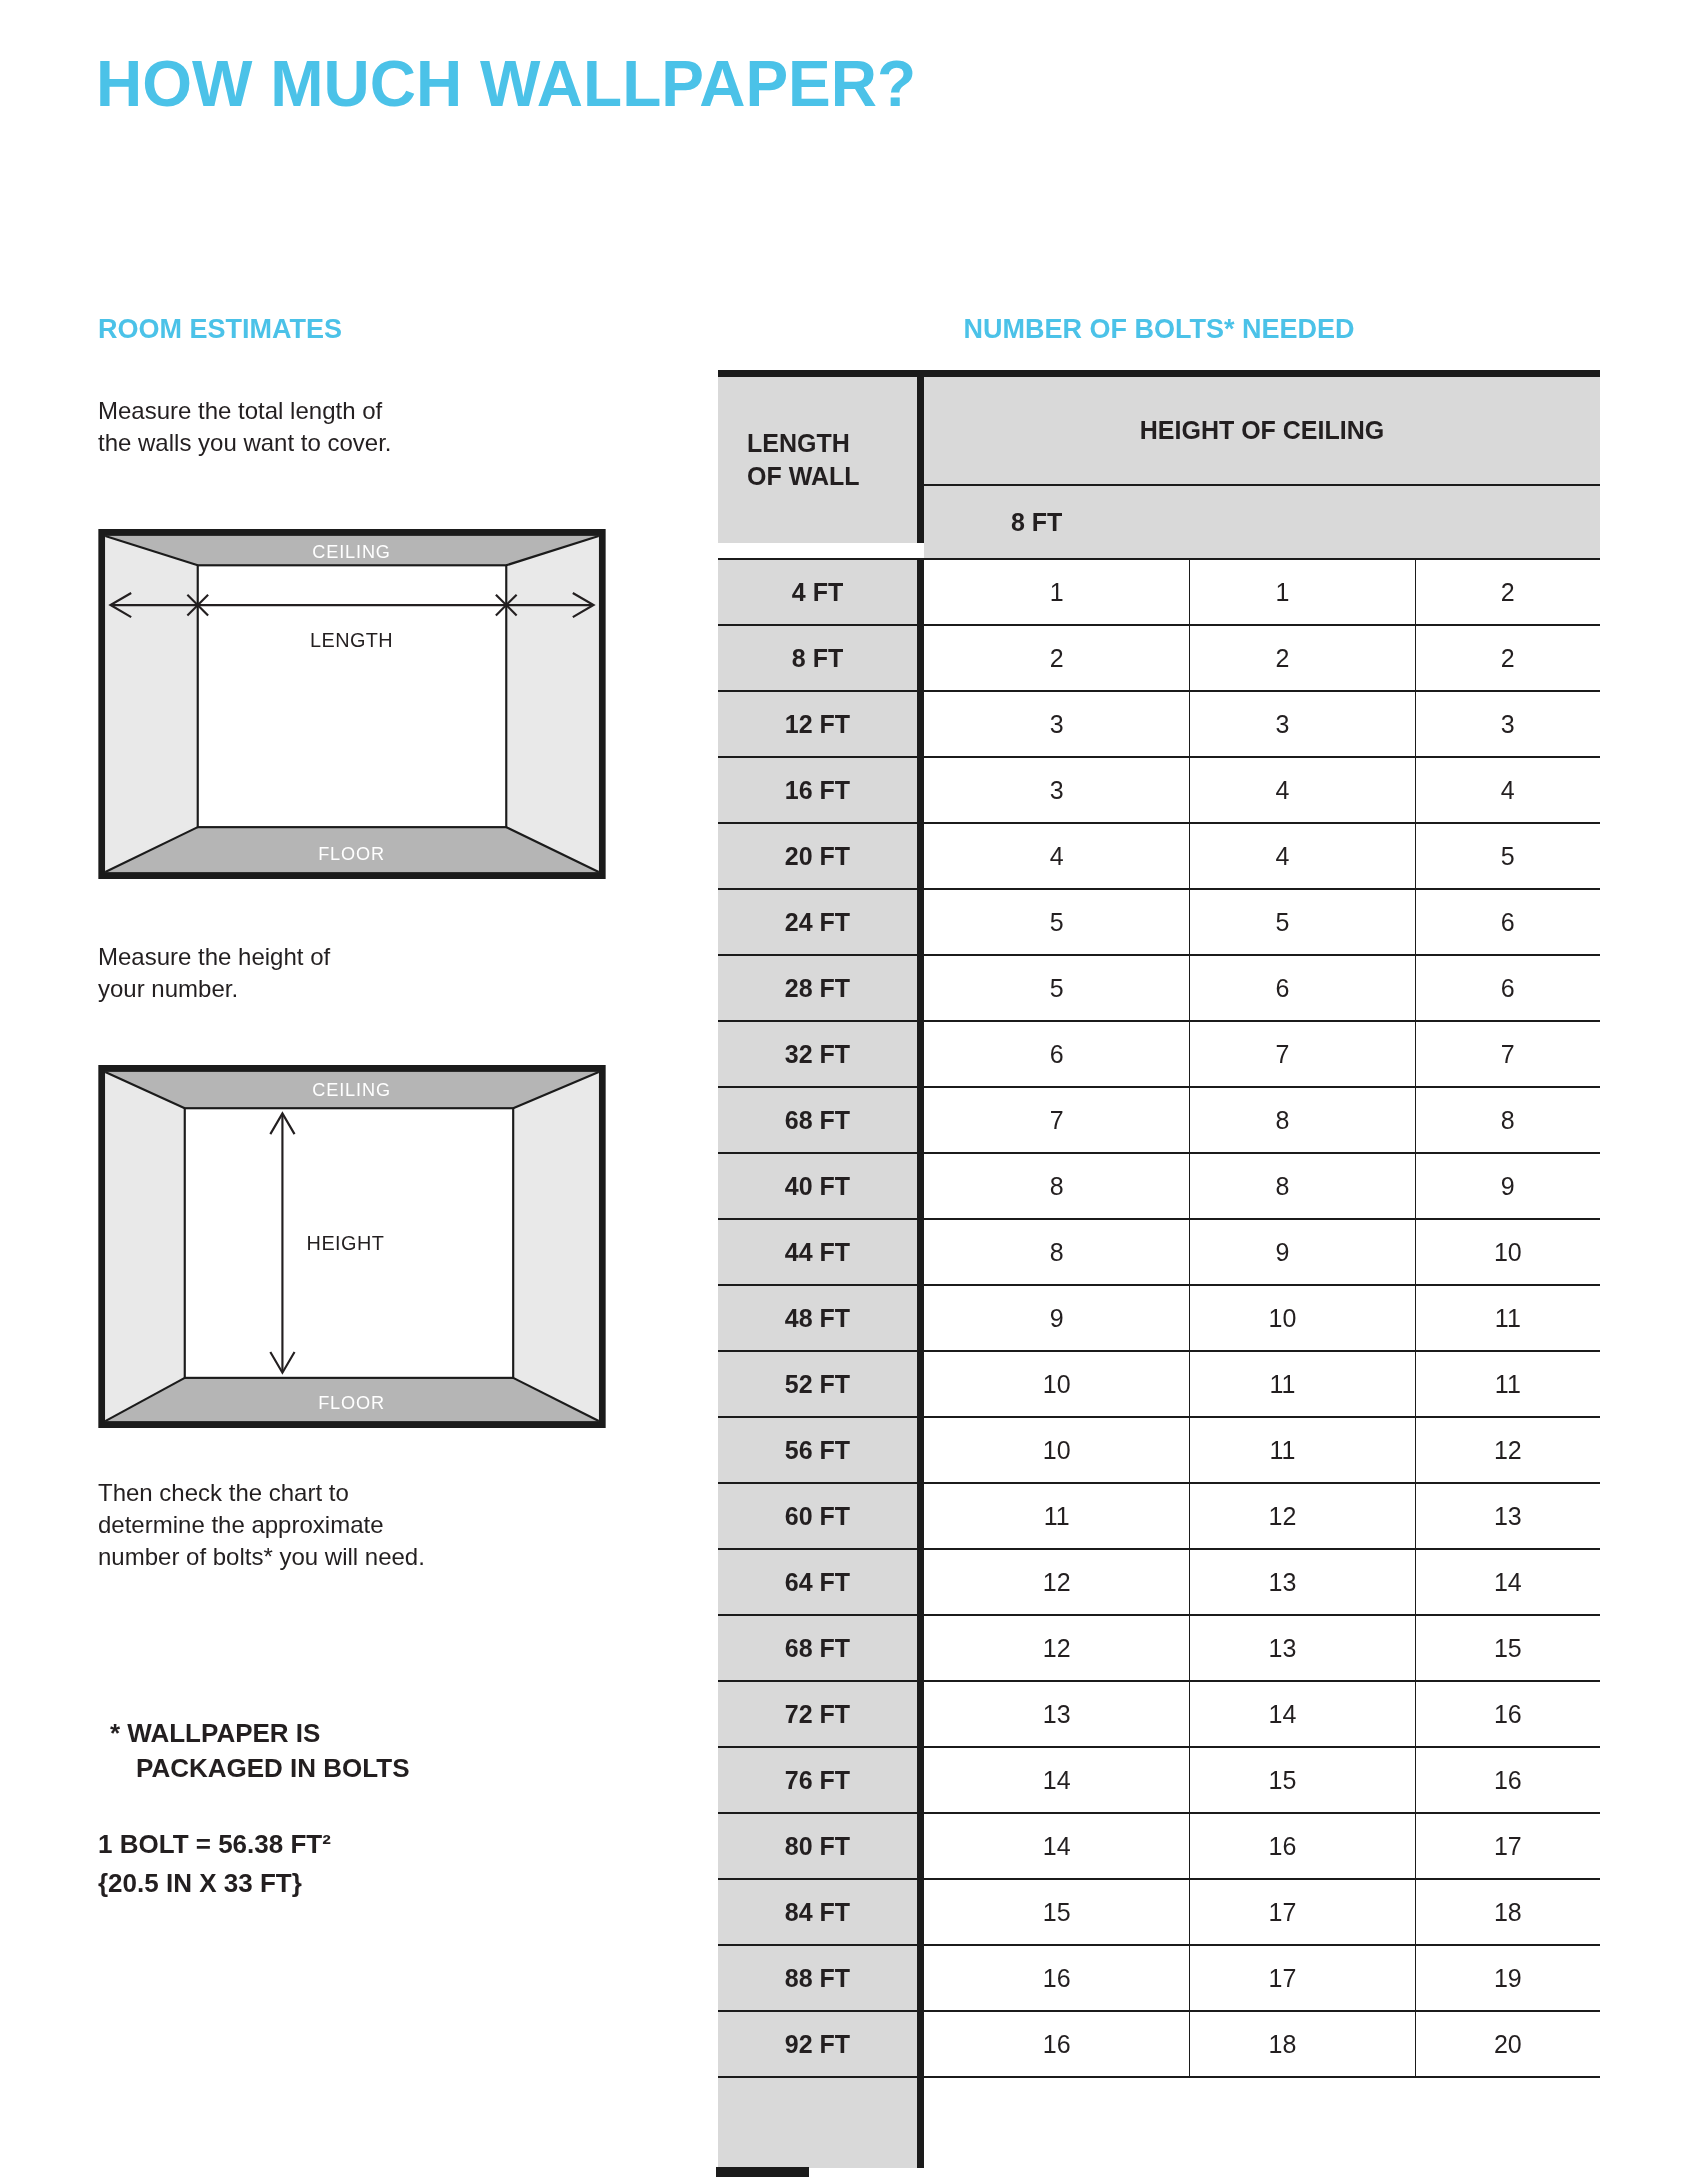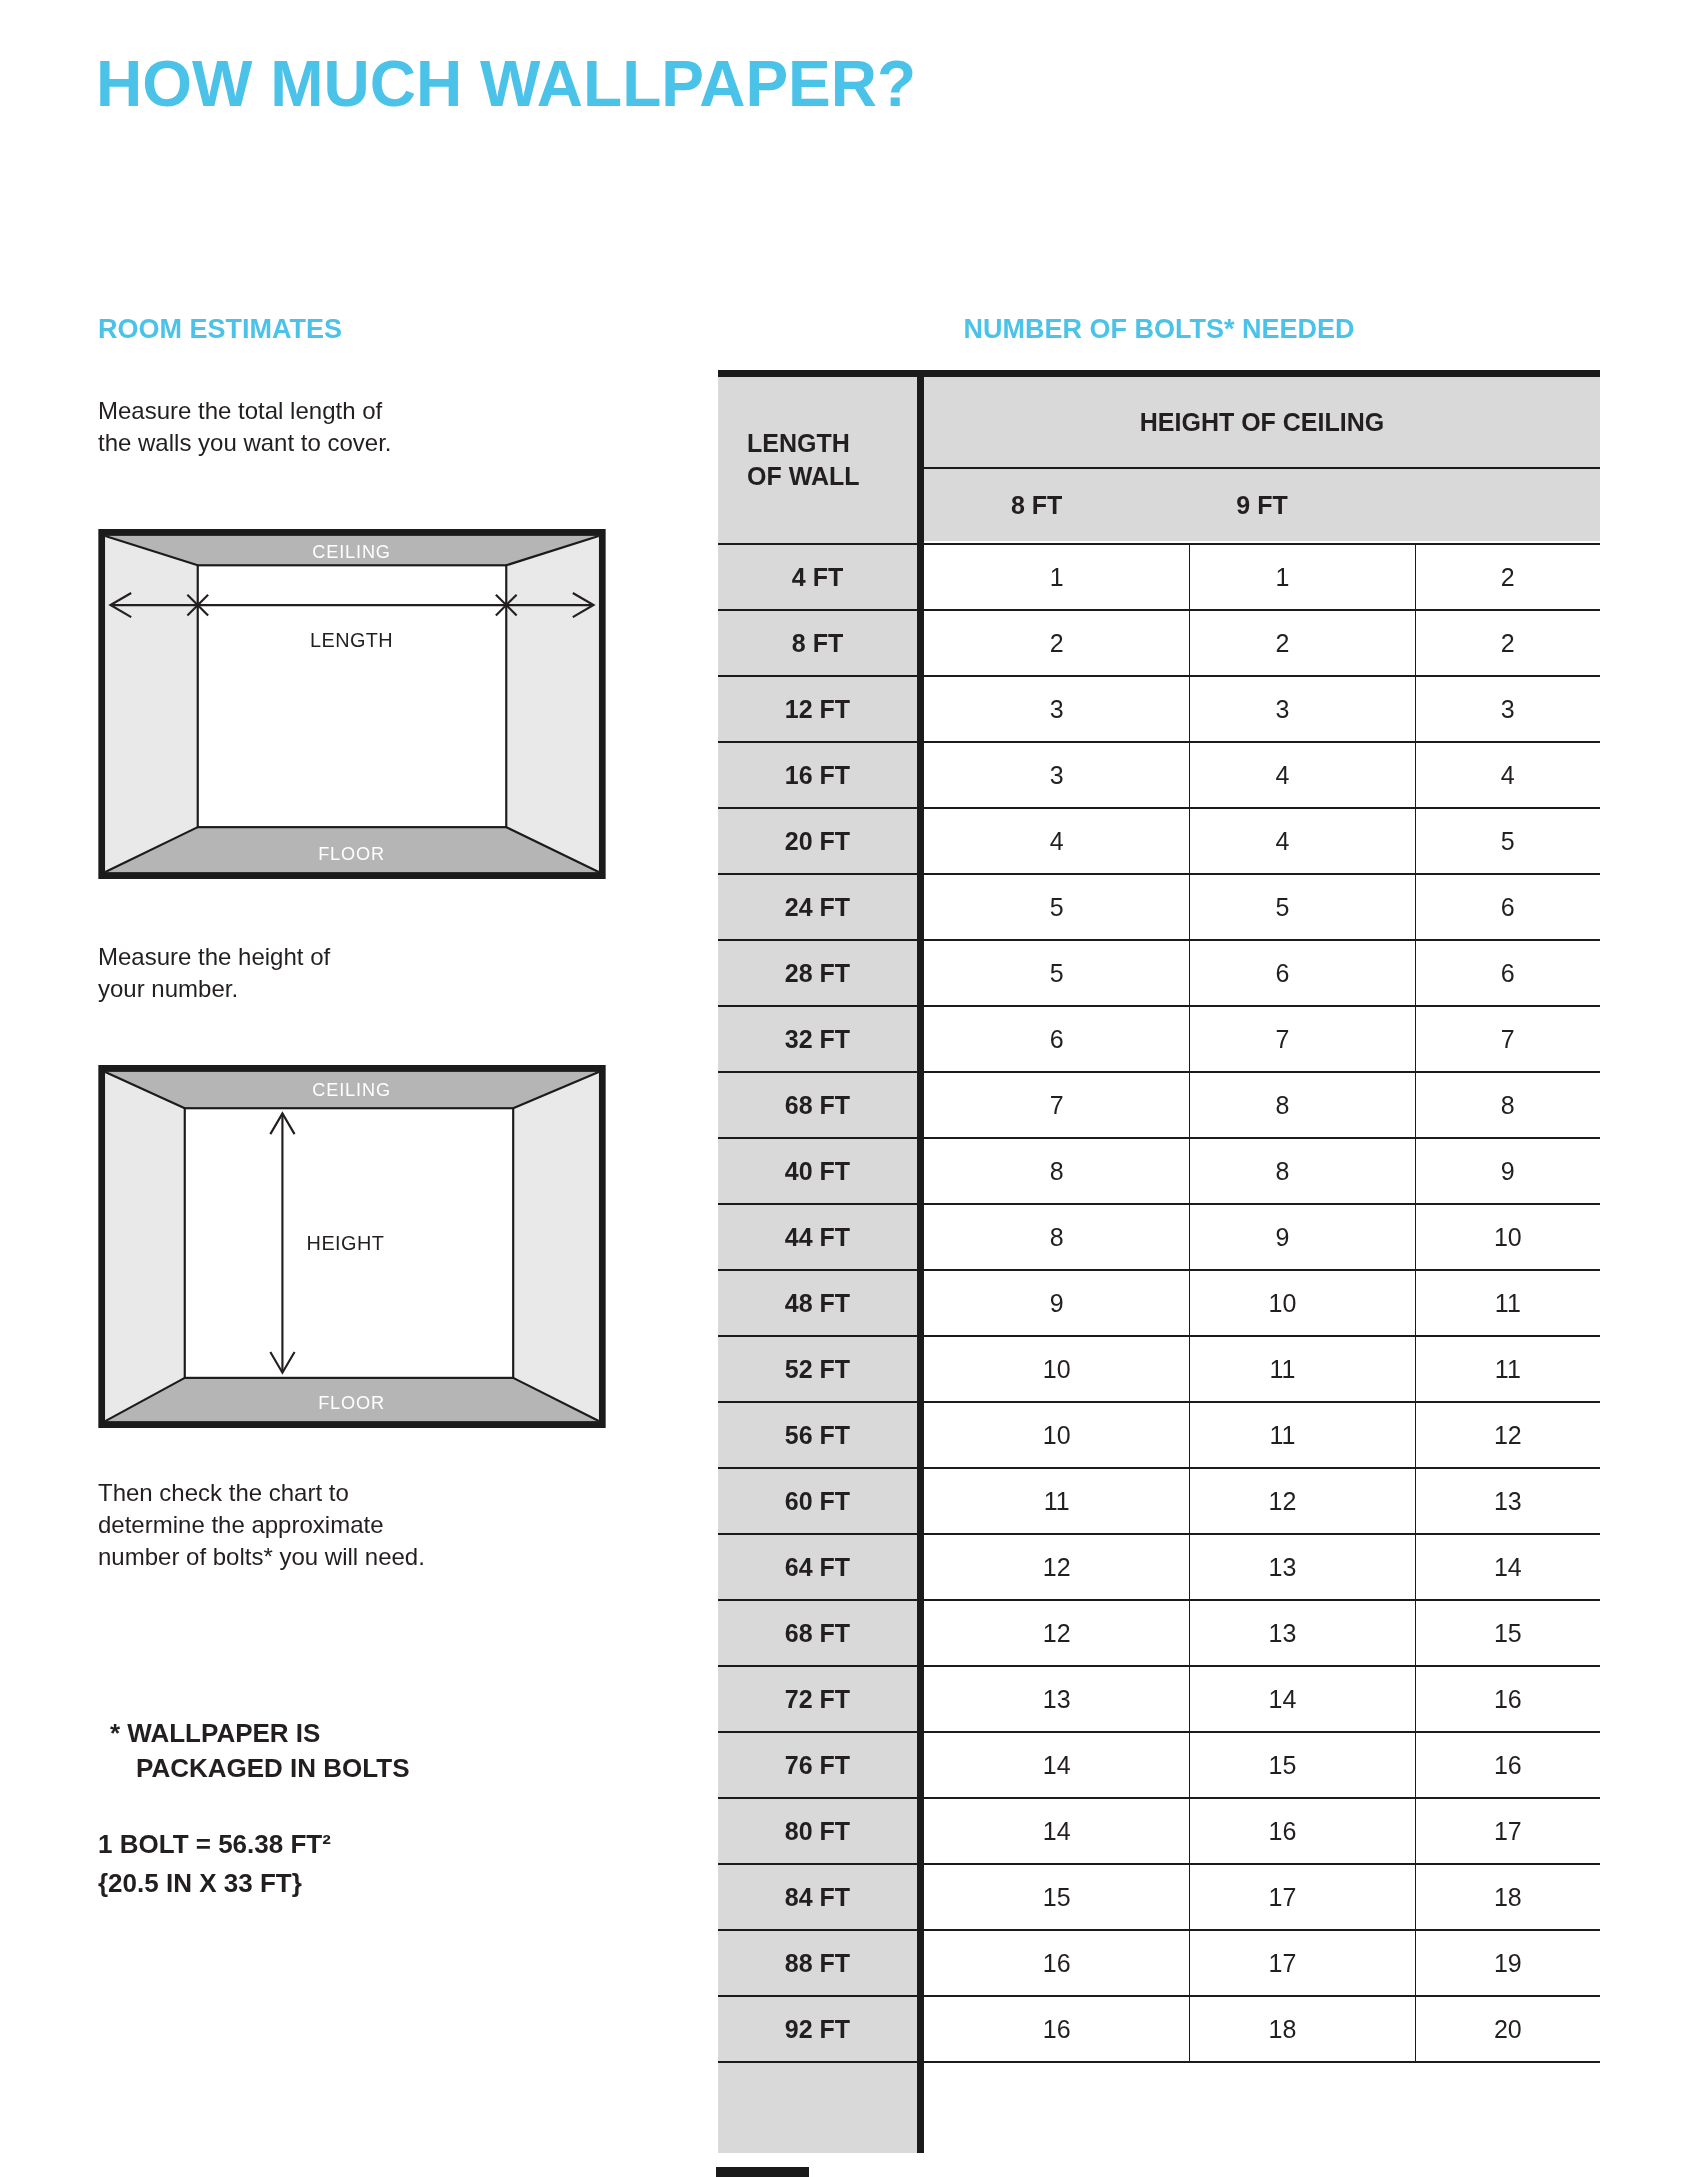--- a/index.html
+++ b/index.html
@@ -64,21 +64,21 @@
   .t-corner {
     background: var(--cell, #d9d9d9);
     border-right: 7px solid #1b1b1b;
     display: flex; align-items: center;
     padding-left: 29px;
     font-weight: 700; line-height: 33px;
     white-space: pre-line;
     height: 166px;
   }
   .t-group {
-    height: 92px;
+    height: 109px;
     background: var(--cell, #d9d9d9);
     border-bottom: 2.6px solid #1b1b1b;
     display: flex; align-items: center; justify-content: center;
     font-weight: 700;
   }
   .t-subrow {
     display: grid; grid-template-columns: 1fr 1fr 1fr;
     height: 72px;
     background: var(--cell, #d9d9d9);
   }
@@ -194,21 +194,20 @@
   </div>
 
   <div class="table">
     <div class="thead">
       <div class="t-corner">LENGTH
 OF WALL</div>
       <div class="t-right">
         <div class="t-group">HEIGHT OF CEILING</div>
         <div class="t-subrow">
           <div class="t-sub">8 FT</div>
-          <div class="t-sub">9 FT</div>
         </div>
       </div>
     </div>
     <div class="tbody">
         <div class="t-row">
           <div class="t-label">4 FT</div>
           <div class="t-val">1</div>
           <div class="t-val">1</div>
           <div class="t-val">2</div>
         </div>

